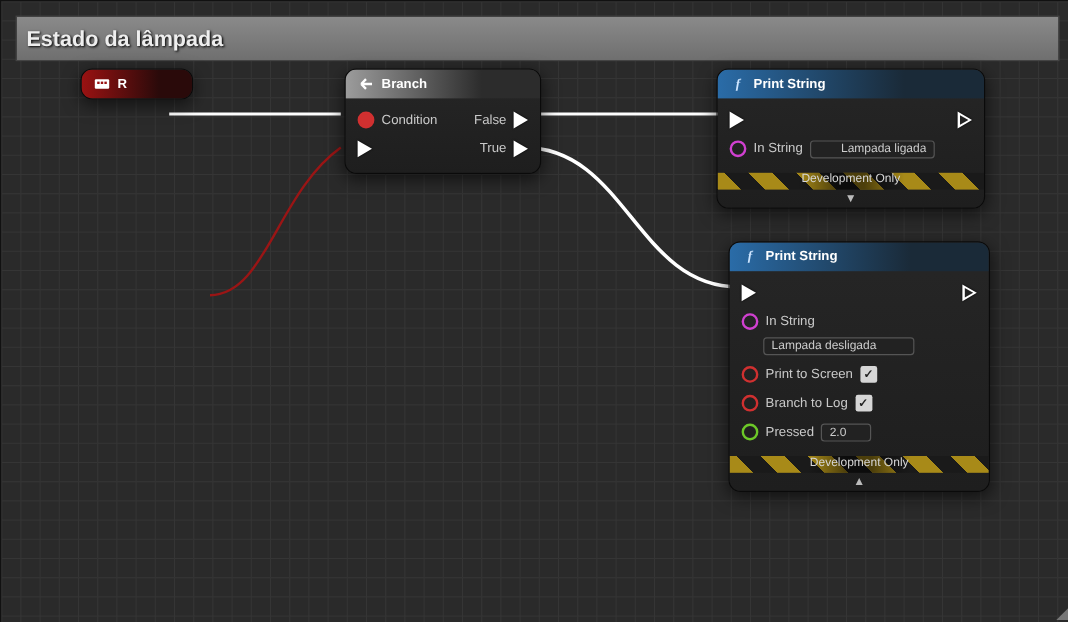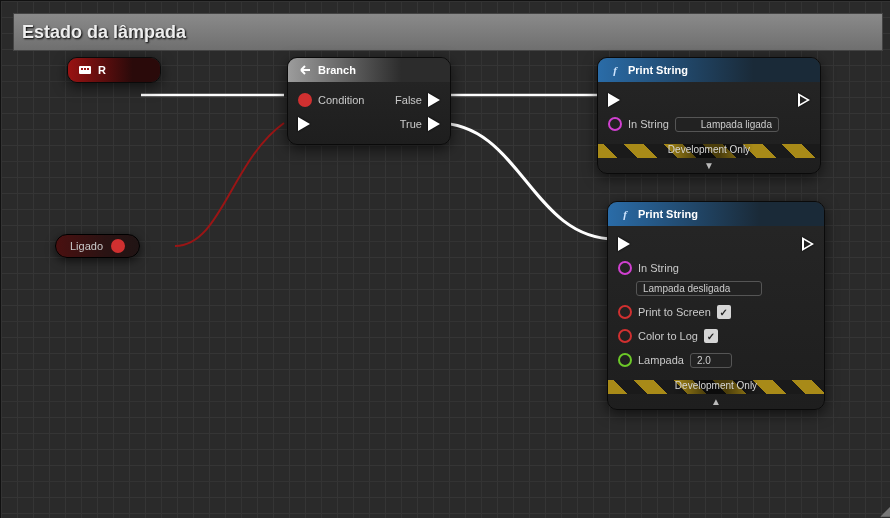--- a/index.html
+++ b/index.html
@@ -162,38 +162,34 @@
       <div class="row">
         <div class="row-left">
             <span class="pin-circle pin-red"></span>
             <span class="pin-text">Print to Screen</span>
             <span class="checkbox">✓</span>
           </div>
       </div>
       <div class="row">
         <div class="row-left">
             <span class="pin-circle pin-red"></span>
-            <span class="pin-text">Color to Log</span>
+            <span class="pin-text">Branch to Log</span>
             <span class="checkbox">✓</span>
           </div>
       </div>
       <div class="row">
         <div class="row-left">
             <span class="pin-circle pin-green"></span>
-            <span class="pin-text">Lampada</span>
+            <span class="pin-text">Pressed</span>
             <input class="input-pill" style="width: 28px;" value="2.0">
           </div>
       </div>
     </div>
     <div class="strip">
         <span class="strip-text">Development Only</span>
       </div>
     <div class="chev">▲</div>
   </div>
 
-  <div class="var-node var-red" style="left:54px;top:233px">
-    <span class="pin-text">Ligado</span>
-    <span class="pin-circle pin-redo"></span>
-  </div>
 
   <div class="resize-grip">◢</div>
 
 </div>
 
 </body></html>

